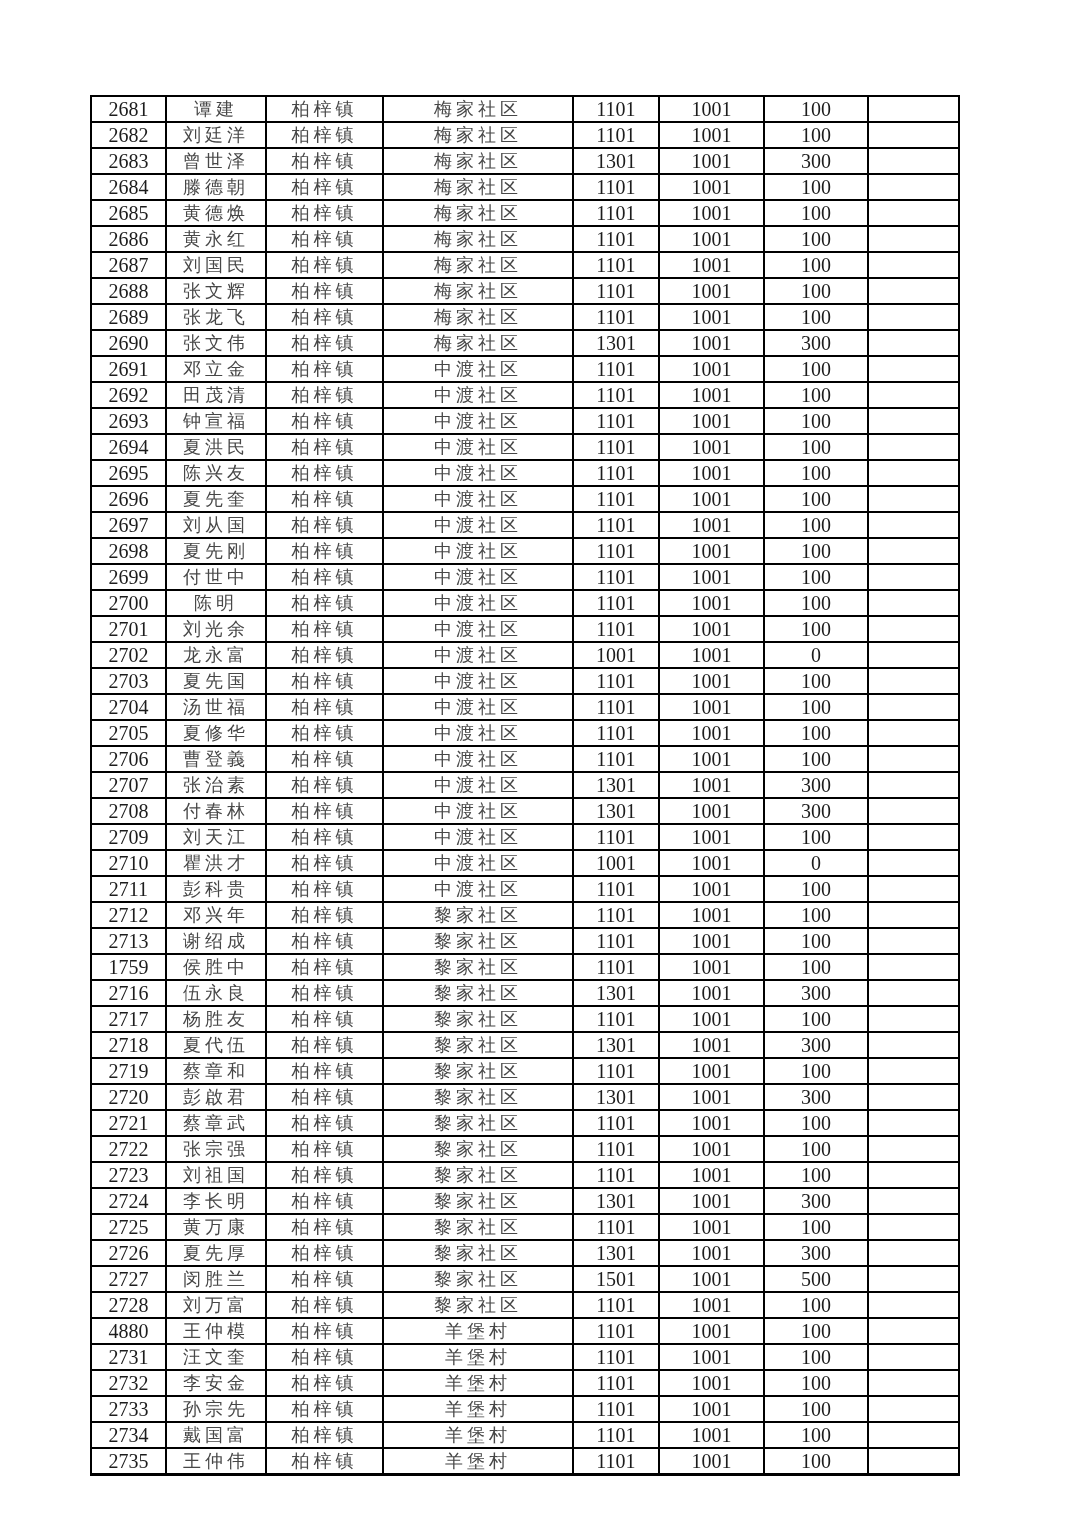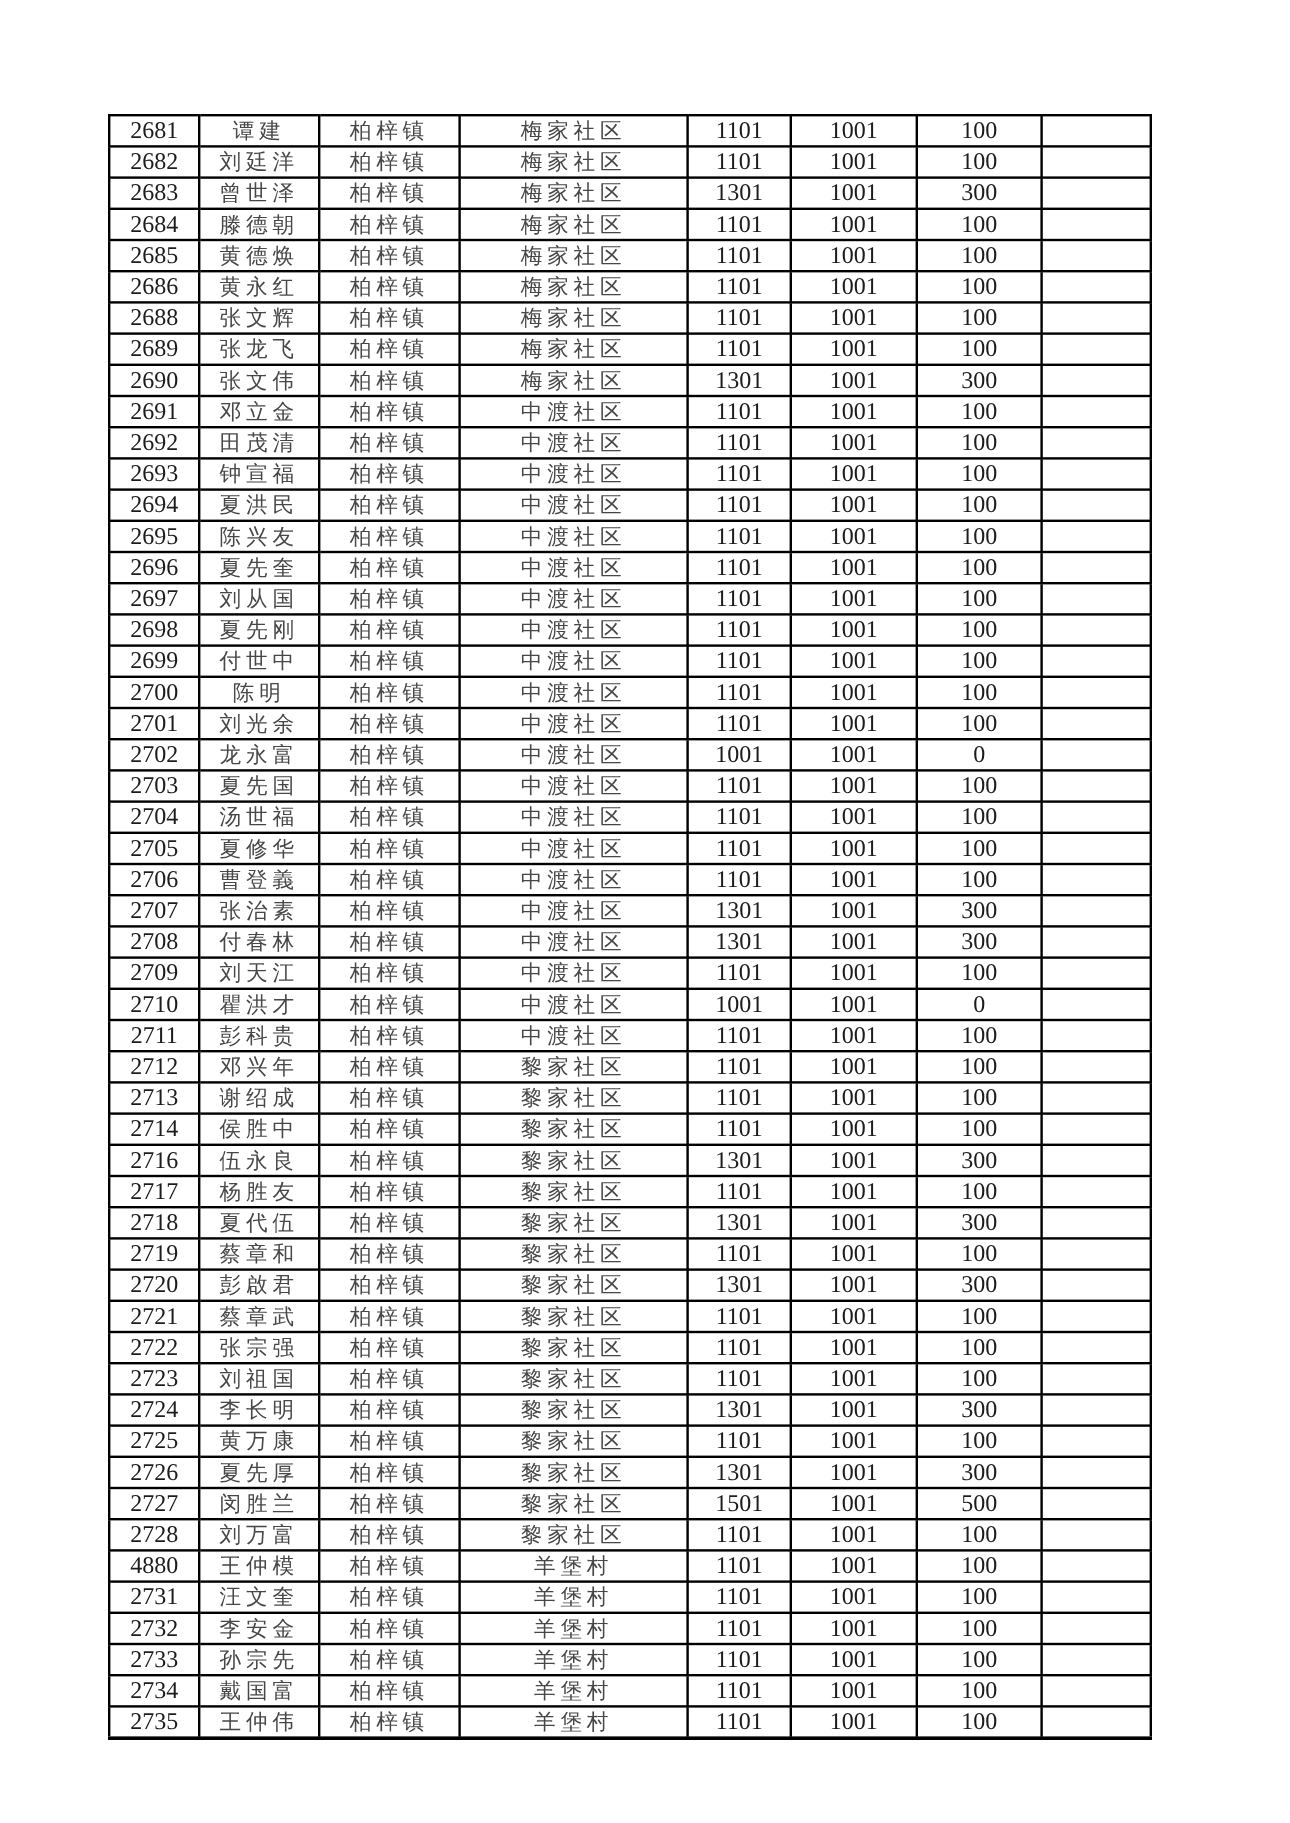--- a/index.html
+++ b/index.html
@@ -113,20 +113,30 @@
           <td class="num">2686</td>
           <td class="cjk">黄永红</td>
           <td class="cjk">柏梓镇</td>
           <td class="cjk">梅家社区</td>
           <td class="num">1101</td>
           <td class="num">1001</td>
           <td class="num">100</td>
           <td class="num blank"></td>
         </tr>
         <tr>
+          <td class="num">2687</td>
+          <td class="cjk">刘国民</td>
+          <td class="cjk">柏梓镇</td>
+          <td class="cjk">梅家社区</td>
+          <td class="num">1101</td>
+          <td class="num">1001</td>
+          <td class="num">100</td>
+          <td class="num blank"></td>
+        </tr>
+        <tr>
           <td class="num">2688</td>
           <td class="cjk">张文辉</td>
           <td class="cjk">柏梓镇</td>
           <td class="cjk">梅家社区</td>
           <td class="num">1101</td>
           <td class="num">1001</td>
           <td class="num">100</td>
           <td class="num blank"></td>
         </tr>
         <tr>
@@ -373,21 +383,21 @@
           <td class="num">2713</td>
           <td class="cjk">谢绍成</td>
           <td class="cjk">柏梓镇</td>
           <td class="cjk">黎家社区</td>
           <td class="num">1101</td>
           <td class="num">1001</td>
           <td class="num">100</td>
           <td class="num blank"></td>
         </tr>
         <tr>
-          <td class="num">2714</td>
+          <td class="num">1759</td>
           <td class="cjk">侯胜中</td>
           <td class="cjk">柏梓镇</td>
           <td class="cjk">黎家社区</td>
           <td class="num">1101</td>
           <td class="num">1001</td>
           <td class="num">100</td>
           <td class="num blank"></td>
         </tr>
         <tr>
           <td class="num">2716</td>

